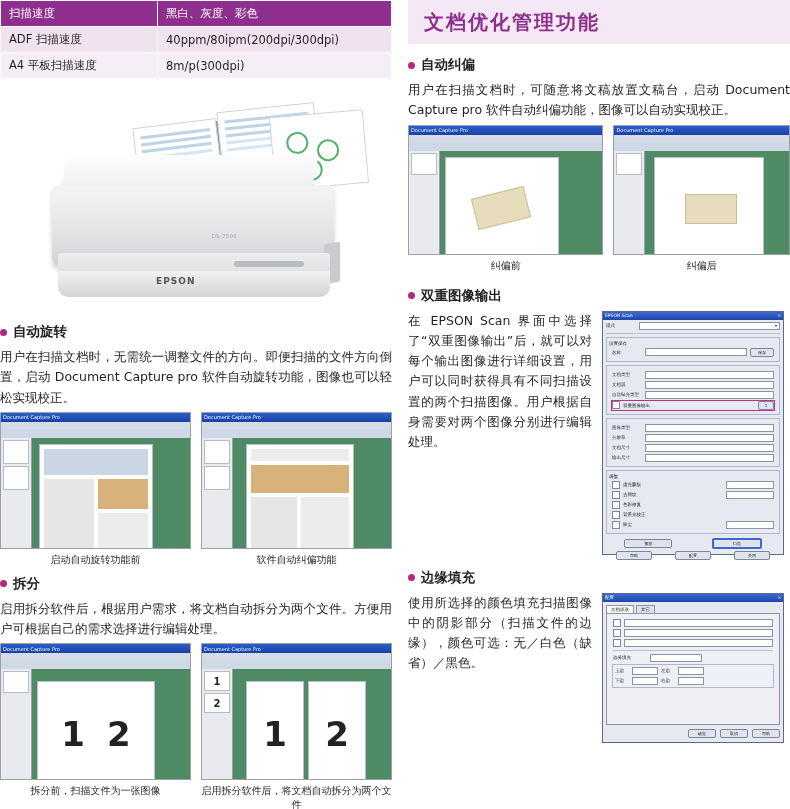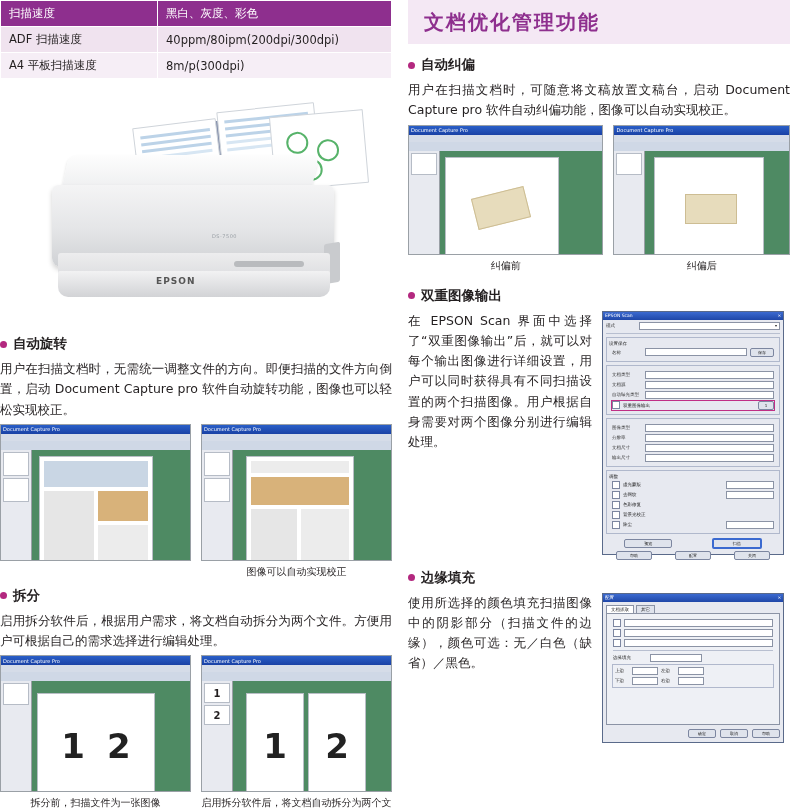--- a/index.html
+++ b/index.html
@@ -121,21 +121,21 @@
         <div class="sc-body"></div>
         <div class="sc-side"></div>
         <div class="sc-tinytext">DS-7500</div>
         <div class="sc-body2"></div>
         <div class="sc-front"></div>
         <div class="sc-btns"></div>
         <div class="sc-logo">EPSON</div>
       </div>
     </div>
 
-    <div class="sec-head" style="margin-top:20px">
+    <div class="sec-head" style="margin-top:8px">
       <span class="bullet"></span>
       <span>自动旋转</span>
     </div>
     <p class="para">用户在扫描文档时，无需统一调整文件的方向。即便扫描的文件方向倒置，启动 Document Capture pro 软件自动旋转功能，图像也可以轻松实现校正。</p>
 
     <div class="shot-row" style="margin-top:4px">
       <div style="width:191px">
         <div class="shot" style="height:135px">
           <div class="title-bar">
               <span class="tb-text">Document Capture Pro</span>
@@ -148,20 +148,21 @@
               <div style="position:absolute;left:4px;top:34px;width:50px;bottom:4px;background:#e6e6e6"></div>
               <div style="position:absolute;left:58px;top:34px;right:4px;height:30px;background:#d8b27a"></div>
               <div style="position:absolute;left:58px;top:68px;right:4px;bottom:4px;background:#ececec"></div>
             </div>
           </div>
           <div class="sidebar">
             <div class="thumb-row" style="height:22px"></div>
             <div class="thumb-row" style="height:22px"></div>
           </div>
         </div>
+        <div class="caption">启动自动旋转功能前</div>
       </div>
       <div style="width:191px">
         <div class="shot" style="height:135px">
           <div class="title-bar">
               <span class="tb-text">Document Capture Pro</span>
             </div>
           <div class="menu-bar"></div>
           <div class="tool-bar"></div>
           <div class="canvas">
             <div class="doc-white" style="left:44px;top:6px;width:106px;height:116px">
@@ -169,21 +170,21 @@
               <div style="position:absolute;left:4px;top:20px;right:4px;height:28px;background:#d8b27a"></div>
               <div style="position:absolute;left:4px;top:52px;width:46px;bottom:4px;background:#e6e6e6"></div>
               <div style="position:absolute;left:54px;top:52px;right:4px;bottom:4px;background:#ececec"></div>
             </div>
           </div>
           <div class="sidebar">
             <div class="thumb-row" style="height:22px"></div>
             <div class="thumb-row" style="height:22px"></div>
           </div>
         </div>
-        <div class="caption">图像可以自动实现校正</div>
+        <div class="caption">软件自动纠偏功能</div>
       </div>
     </div>
 
     <div class="sec-head" style="margin-top:8px">
       <span class="bullet"></span>
       <span>拆分</span>
     </div>
     <p class="para">启用拆分软件后，根据用户需求，将文档自动拆分为两个文件。方便用户可根据自己的需求选择进行编辑处理。</p>
 
     <div class="shot-row" style="margin-top:4px">

